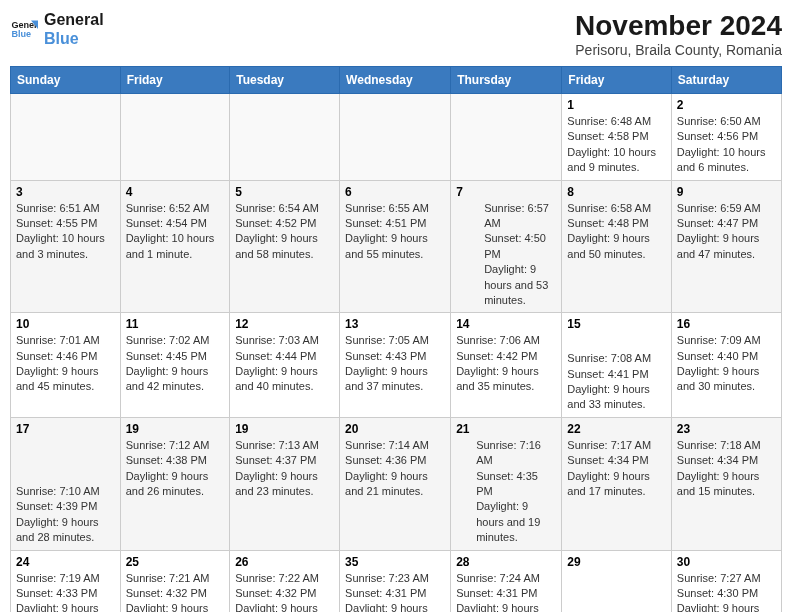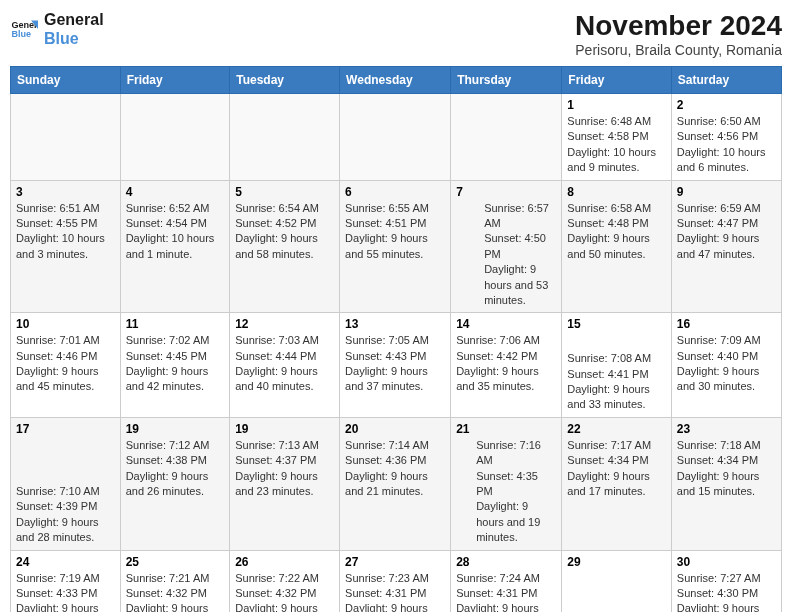--- a/index.html
+++ b/index.html
@@ -280,21 +280,21 @@
 Sunset: 4:32 PM
 Daylight: 9 hours and 11 minutes.</div>
         </td>
         <td>
           <span class="day-num">26</span>
           <div class="day-info" style="white-space: pre-wrap;">Sunrise: 7:22 AM
 Sunset: 4:32 PM
 Daylight: 9 hours and 9 minutes.</div>
         </td>
         <td>
-          <span class="day-num">27</span>
+          <span class="day-num">35</span>
           <div class="day-info" style="white-space: pre-wrap;">Sunrise: 7:23 AM
 Sunset: 4:31 PM
 Daylight: 9 hours and 7 minutes.</div>
         </td>
         <td>
           <span class="day-num">28</span>
           <div class="day-info" style="white-space: pre-wrap;">Sunrise: 7:24 AM
 Sunset: 4:31 PM
 Daylight: 9 hours and 6 minutes.</div>
         </td>

